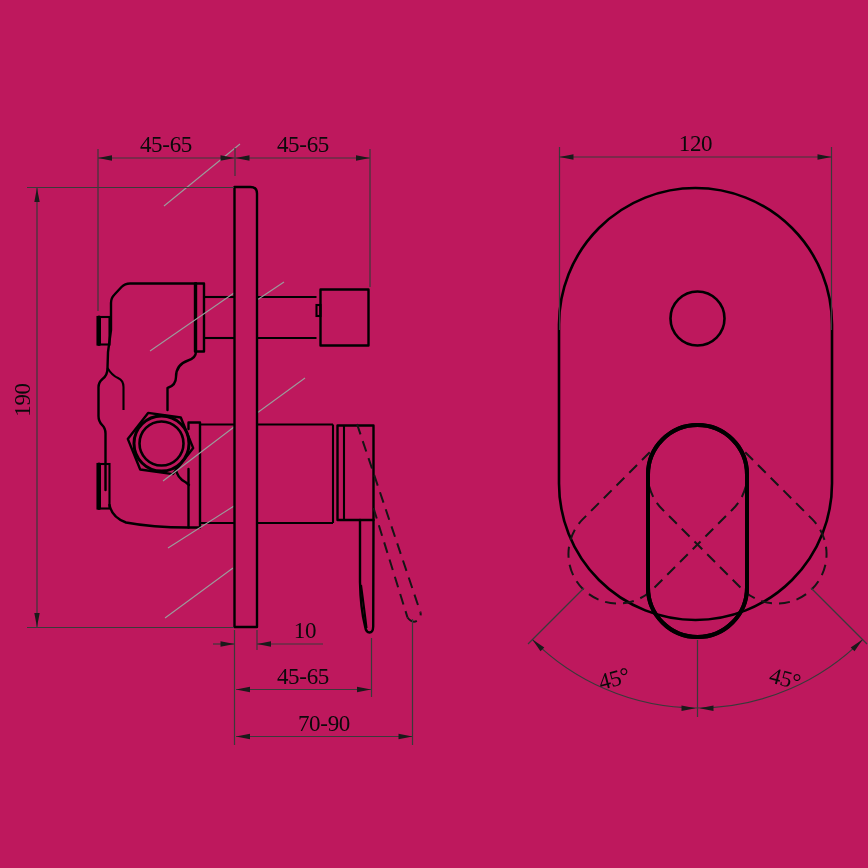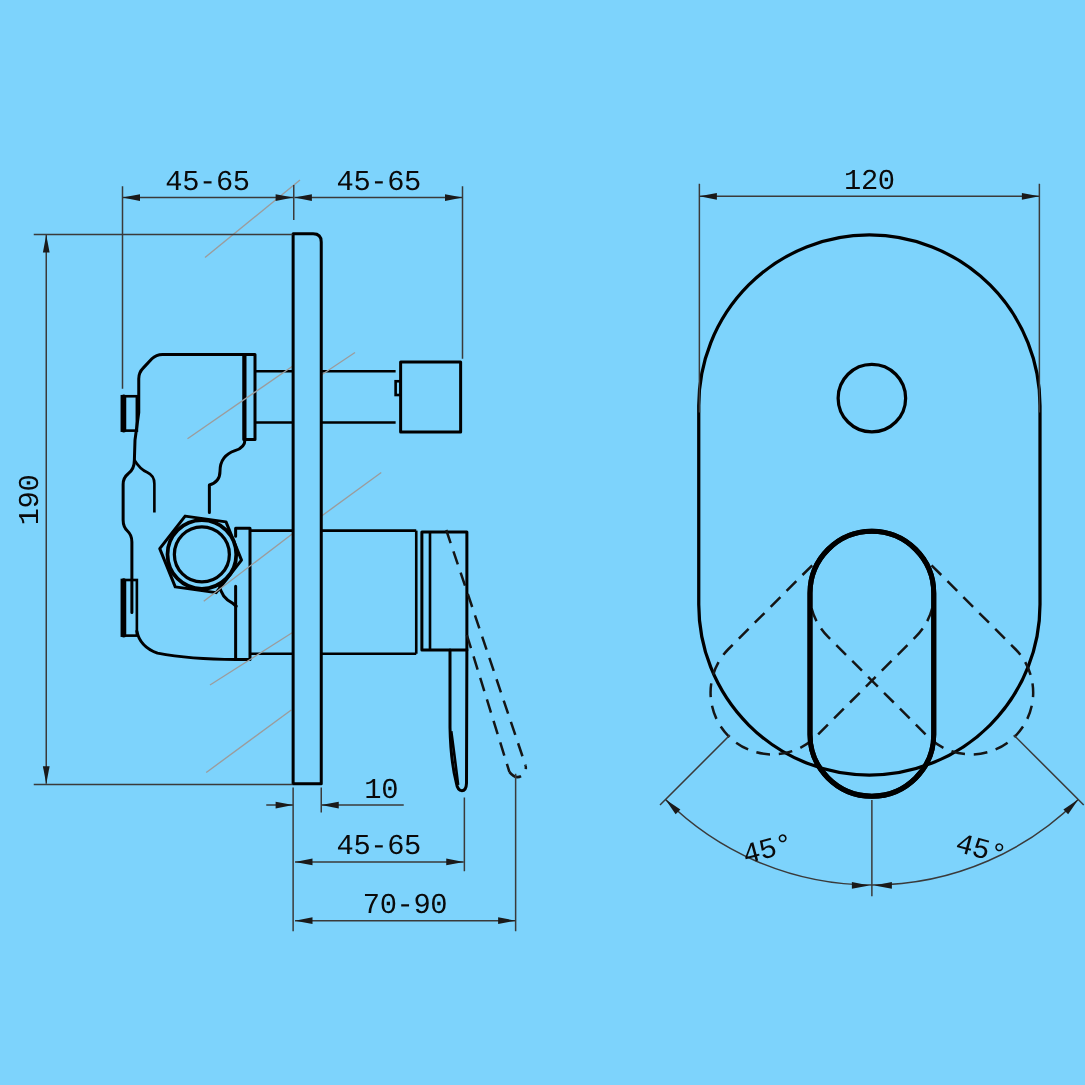--- a/index.html
+++ b/index.html
@@ -1,17 +1,17 @@
 <!DOCTYPE html>
 <html><head>
 <meta charset="utf-8">
 <style>
   html,body{margin:0;padding:0;background:#ffffff;}
-  .stage{position:relative;width:868px;height:868px;background:#7dd3fc;overflow:hidden;
-         font-family:Liberation Mono, monospace;}
+  .stage{position:relative;width:868px;height:868px;background:#be185d;overflow:hidden;
+         font-family:Liberation Serif, serif;}
   svg{position:absolute;left:0;top:0;}
   .outline{stroke:#000;stroke-width:2.4;fill:none;stroke-linecap:round;stroke-linejoin:round;}
   .outline-thin{stroke:#000;stroke-width:2.1;fill:none;stroke-linecap:butt;}
   .outline-thick{stroke:#000;stroke-width:4;fill:none;stroke-linecap:round;}
   .dim{stroke:#3a3a3a;stroke-width:1.2;fill:none;}
   .hatch{stroke:#9c9c9c;stroke-width:1.1;fill:none;}
   .dash{stroke:#151515;stroke-width:2;fill:none;stroke-dasharray:11 7;stroke-linecap:butt;}
   .arrow{fill:#1a1a1a;stroke:none;}
   text{fill:#0a0a0a;font-size:23px;letter-spacing:-0.3px;}
   .mid{text-anchor:middle;}

